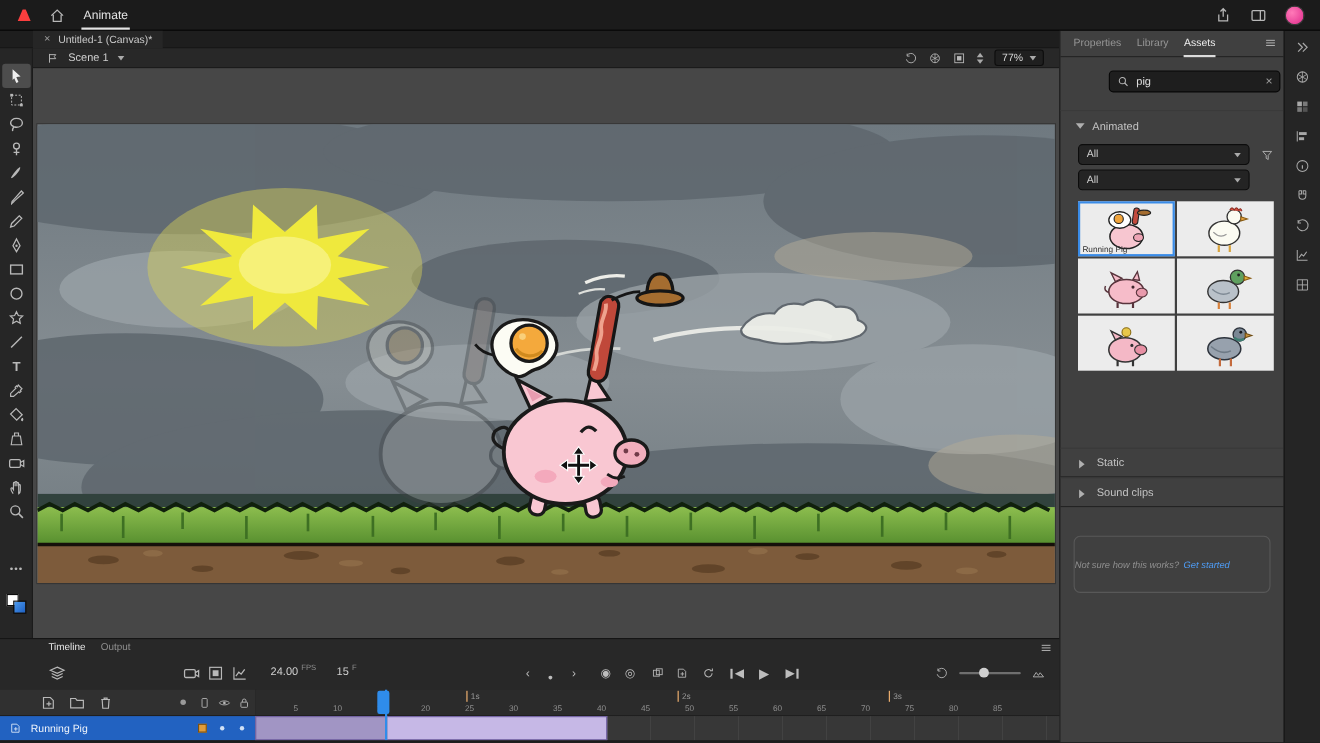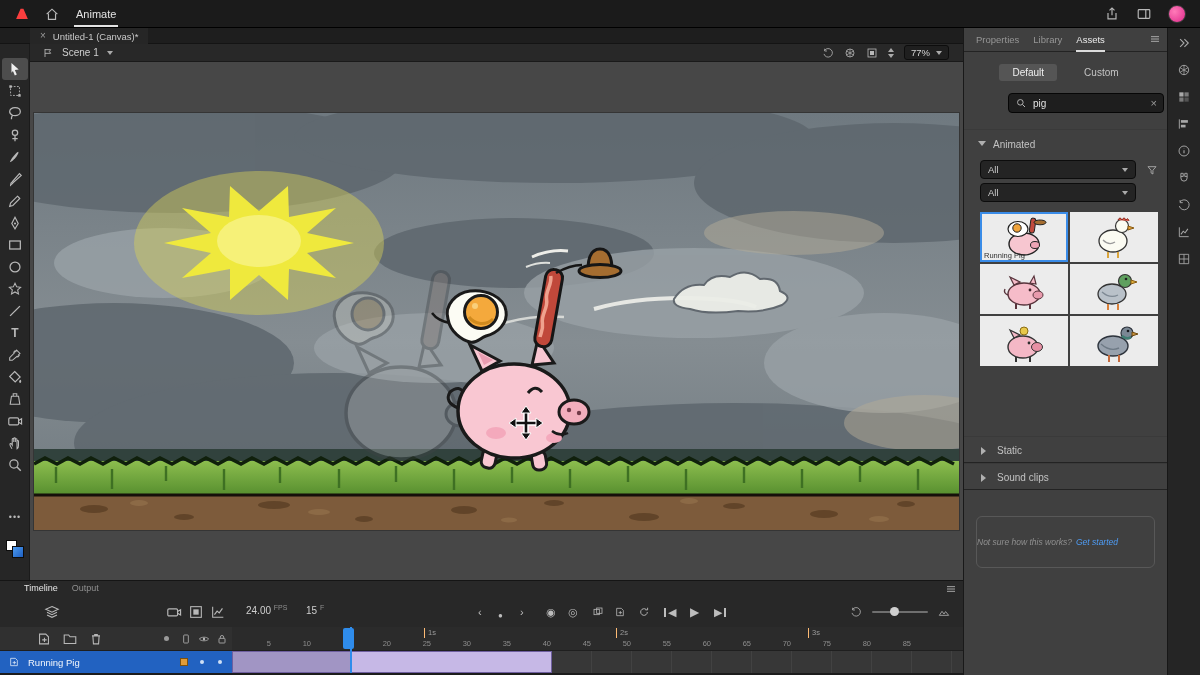--- a/index.html
+++ b/index.html
@@ -80,21 +80,21 @@
   .help-box { margin:26px 12px 0 12px; border:1px solid #585858; border-radius:6px; height:52px; display:flex; align-items:center; justify-content:flex-start; gap:4px; }
   .help-text { font-size:8.5px; font-style:italic; color:#8f8f8f; }
   .help-link { font-size:8.5px; font-style:italic; color:#4e9cf5; }
 
   
   #rightstrip { position:absolute; left:1167px; top:28px; width:33px; height:647px; background:#252525; border-left:1px solid #171717; display:flex; flex-direction:column; align-items:center; padding-top:8px; gap:13px; }
   #rightstrip .ic { width:14px; height:14px; color:#a8a8a8; }
 
   
   #timeline { position:absolute; left:0; top:580px; width:963px; height:95px; background:#282828; border-top:1px solid #151515; }
-  .tl-tabs { position:absolute; left:0; top:0; height:14px; display:flex; gap:14px; padding-left:24px; align-items:center; }
+  .tl-tabs { position:absolute; left:0; top:0; height:14px; display:flex; gap:14px; padding-left:44px; align-items:center; }
   .tl-tab { font-size:9px; color:#8f8f8f; }
   .tl-tab.active { color:#e6e6e6; }
   .tl-menu { position:absolute; right:6px; top:2px; }
   .tl-controls { position:absolute; left:0; top:16px; width:963px; height:30px; }
   .tl-controls > * { position:absolute; top:7px; }
   .tl-txt { font-size:10px; color:#cfcfcf; white-space:nowrap; }
   .tl-unit { font-size:7px; color:#8e8e8e; vertical-align:super; }
   .tl-glyph { font-size:11px; color:#bdbdbd; line-height:16px; }
   .pp { display:flex; align-items:center; gap:2px; }
   .pp .bar { width:2px; height:9px; background:#bdbdbd; }
@@ -619,24 +619,20 @@
       <span class="rp-tab">Properties</span>
       <span class="rp-tab">Library</span>
       <span class="rp-tab active">Assets</span>
       <span class="rp-menu">
           <svg class="ic ic-s">
             <use href="#s-hamb"></use>
           </svg>
         </span>
     </div>
 
-    <div class="seg-row">
-      <span class="seg-btn sel">Default</span>
-      <span class="seg-btn">Custom</span>
-    </div>
 
     <div class="search-row">
       <div class="search-input">
         <svg class="ic ic-s">
             <use href="#s-search"></use>
           </svg>
         <span class="val">pig</span>
         <span class="clear">×</span>
       </div>
       <svg class="ic ic-s">

